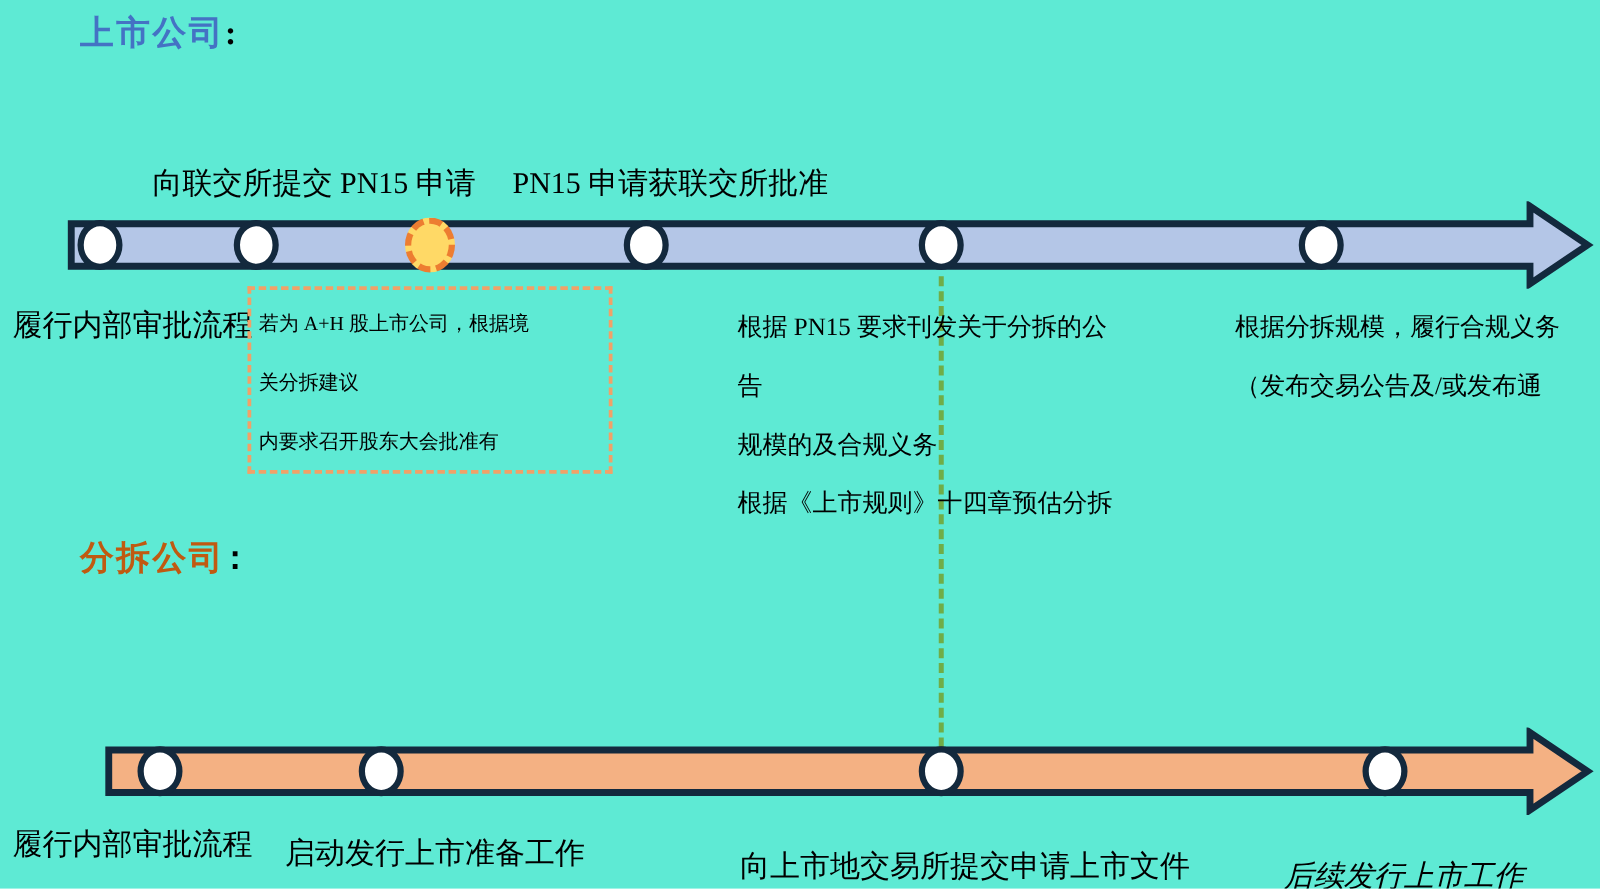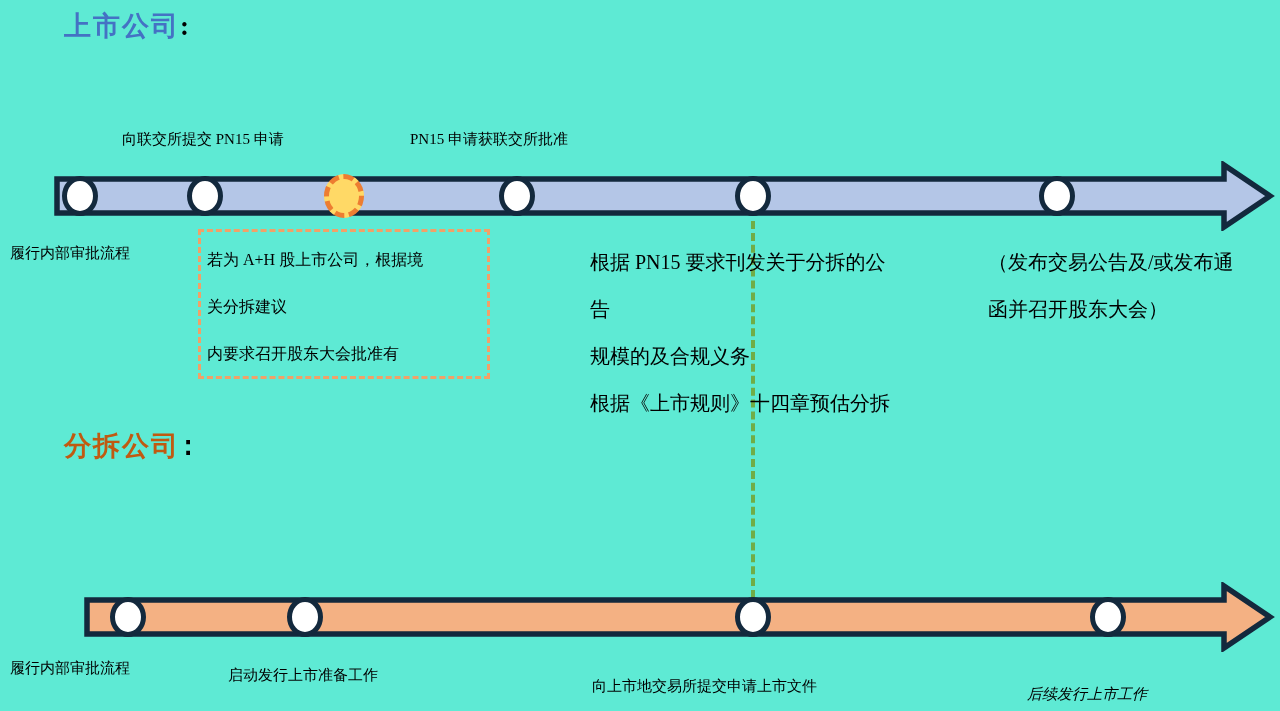--- a/index.html
+++ b/index.html
@@ -46,21 +46,21 @@
   }
   .node-highlight{
     position:absolute;z-index:3;
     width:30px;height:34px;
     border:5px dashed var(--highlight-border);
     border-radius:50%;
     background:var(--highlight-fill);
   }
   .label{
     position:absolute;z-index:2;
-    font-size:15px;
+    font-size:24px;
     white-space:nowrap;
     color:var(--text-black);
   }
   .note-block{
     position:absolute;z-index:2;
     font-size:20px;
     line-height:47px;
     white-space:nowrap;
     color:var(--text-black);
   }
@@ -114,22 +114,22 @@
   </div>
 
   <div class="note-block" style="left:590px;top:239px;">
     <div>根据 PN15 要求刊发关于分拆的公</div>
     <div>告</div>
     <div>规模的及合规义务</div>
     <div>根据《上市规则》十四章预估分拆</div>
   </div>
 
   <div class="note-block" style="left:988px;top:239px;">
+    <div>根据分拆规模，履行合规义务</div>
     <div>（发布交易公告及/或发布通</div>
-    <div>函并召开股东大会）</div>
   </div>
 
   <div class="connector"></div>
 
   <div class="section-title title-spinoff">
     <span>分拆公司</span><span class="colon">:</span>
   </div>
 
   <svg class="arrow-svg" style="left:82px;top:582px;" width="1198" height="70" viewBox="0 0 1198 70">
     <path class="arrow-shape-orange" d="M 5 18 H 1142 V 4 L 1188 35 L 1142 66 V 52 H 5 Z"></path>

